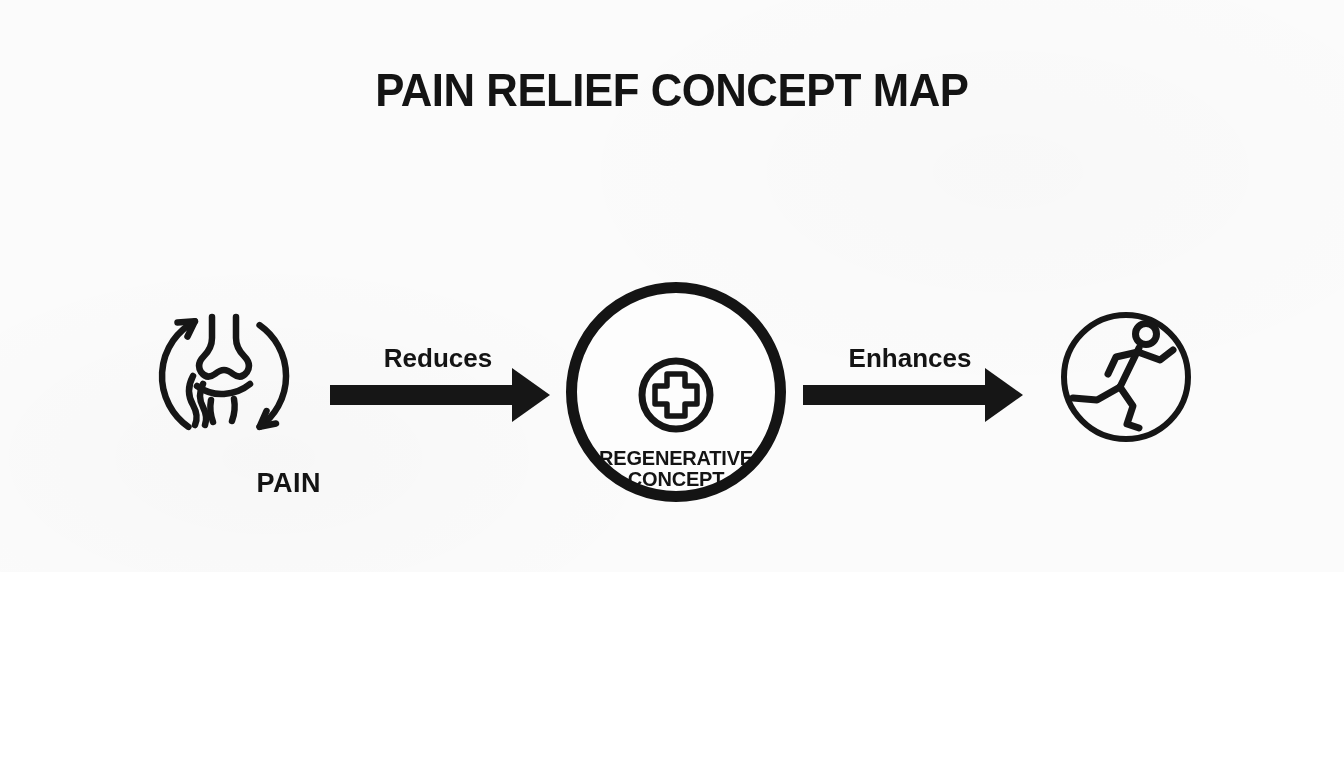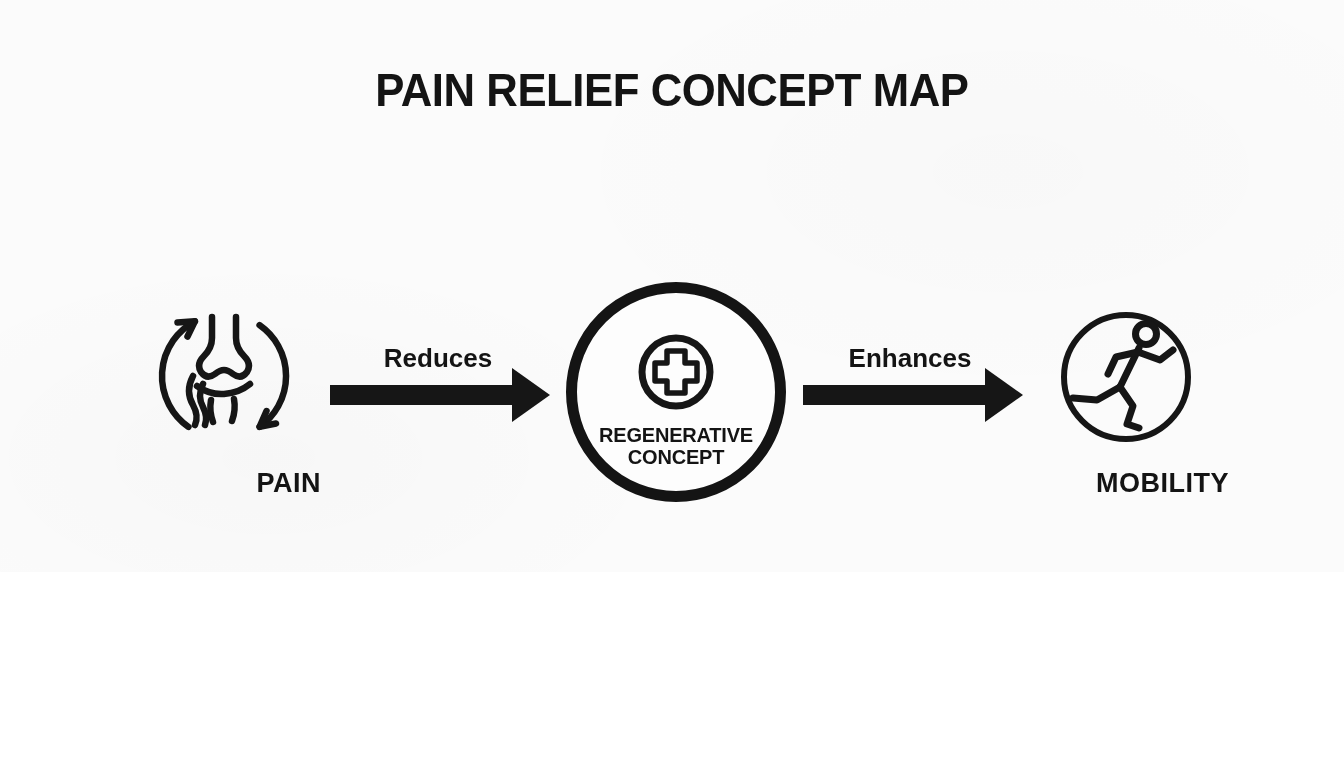--- a/index.html
+++ b/index.html
@@ -75,21 +75,21 @@
     left: 566px;
     top: 282px;
     width: 220px;
     height: 220px;
     border: 11px solid #141414;
     border-radius: 50%;
     background: #fdfdfd;
     display: flex;
     flex-direction: column;
     align-items: center;
-    justify-content: center;
+    justify-content: flex-end;
     padding-top: 15px;
   }
   .center-node .cross-wrap { flex: 0 0 auto; }
   .center-text {
     margin-top: 7px;
     text-align: center;
     font-weight: 700;
     font-size: 20px;
     line-height: 1.08;
     letter-spacing: -0.2px;
@@ -153,15 +153,14 @@
     <svg width="160" height="160" viewBox="0 0 160 160" fill="none" stroke="#161616" stroke-linecap="round" stroke-linejoin="round">
       <circle cx="80" cy="80" r="62" stroke-width="6"></circle>
       <circle cx="100" cy="37" r="10.5" stroke-width="7"></circle>
       <path stroke-width="7" d="M 93 51 L 74 90"></path>
       <path stroke-width="7" d="M 92 55 L 114 63 L 127 53"></path>
       <path stroke-width="7" d="M 92 55 L 70 60 L 62 77"></path>
       <path stroke-width="7" d="M 74 90 L 51 103 L 27 101"></path>
       <path stroke-width="7" d="M 74 90 L 87 109 L 81 127 L 93 131"></path>
     </svg>
   </div>
-  <div class="node-label label-mobility">MOBILITY</div>
 
 </div>
 
 </body></html>

